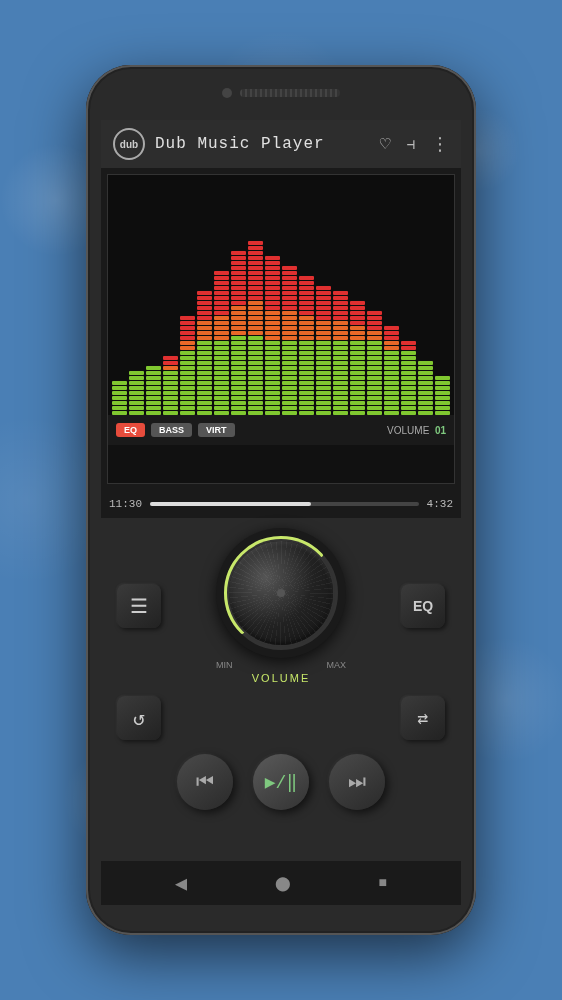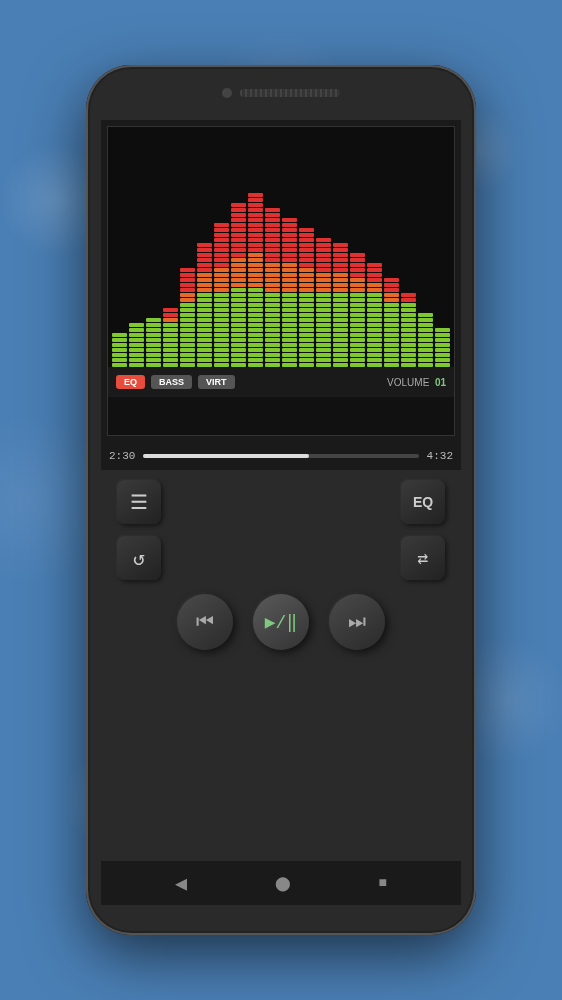--- a/index.html
+++ b/index.html
@@ -408,20 +408,31 @@
 
 <div class="phone-frame">
 
   <div class="phone-top">
     <div class="camera-dot"></div>
     <div class="speaker-grille"></div>
   </div>
 
   <div class="screen">
 
+    <div class="top-bar">
+      <div class="dub-logo">
+        <span class="dub-logo-text">dub</span>
+      </div>
+      <span class="app-title">Dub Music Player</span>
+      <div class="top-icons">
+        <span class="top-icon">♡</span>
+        <span class="top-icon" style="font-size:14px;">⊣</span>
+        <span class="top-icon">⋮</span>
+      </div>
+    </div>
 
     <div class="visualizer-container">
       <div class="eq-canvas" id="eq-canvas">
 
       <div class="eq-bar-group">
             <div style="display: flex; flex-direction: column; align-items: stretch; width: 100%; height: 220px; justify-content: flex-end; gap: 1px;">
               <div style="height: 4px; width: 100%; border-radius: 1px; flex-shrink: 0; background: rgb(128, 200, 48);"></div>
               <div style="height: 4px; width: 100%; border-radius: 1px; flex-shrink: 0; background: rgb(128, 200, 48);"></div>
               <div style="height: 4px; width: 100%; border-radius: 1px; flex-shrink: 0; background: rgb(128, 200, 48);"></div>
               <div style="height: 4px; width: 100%; border-radius: 1px; flex-shrink: 0; background: rgb(128, 200, 48);"></div>
@@ -923,34 +934,53 @@
         <span class="ctrl-btn dark">BASS</span>
         <span class="ctrl-btn dark">VIRT</span>
         <span class="volume-label">
           <span>VOLUME</span>
           &nbsp;<span class="volume-num">01</span>
         </span>
       </div>
     </div>
 
     <div class="progress-area">
-      <span class="time-label">2:30</span>
+      <span class="time-label">11:30</span>
       <div class="progress-track">
         <div class="progress-fill" id="progress-fill" style="width: 60%;"></div>
       </div>
       <span class="time-label">4:32</span>
     </div>
 
     <div class="player-body">
 
       <div class="player-top-row">
         <div class="square-btn">
           <span style="font-size:20px; color:#ccc;">☰</span>
         </div>
 
+        <div class="knob-section">
+          <div class="knob-outer">
+            <svg class="knob-svg" viewBox="0 0 120 120">
+
+              <circle cx="60" cy="60" r="55" fill="none" stroke="#333" stroke-width="4"></circle>
+
+              <circle cx="60" cy="60" r="55" fill="none" stroke="#c8e86a" stroke-width="4" stroke-dasharray="260 346" stroke-dashoffset="86" stroke-linecap="round" transform="rotate(135 60 60)"></circle>
+            </svg>
+            <div class="knob-inner">
+              <div class="knob-lines"></div>
+              <div class="knob-center-dot"></div>
+            </div>
+          </div>
+          <div class="min-max-labels">
+            <span class="min-max-label">MIN</span>
+            <span class="min-max-label">MAX</span>
+          </div>
+          <span class="volume-title">VOLUME</span>
+        </div>
 
         <div class="square-btn eq-text-btn">
           <span>EQ</span>
         </div>
       </div>
 
       <div class="player-mid-row">
         <div class="square-btn">
           <span style="font-size:20px; color:#ccc;">↺</span>
         </div>

